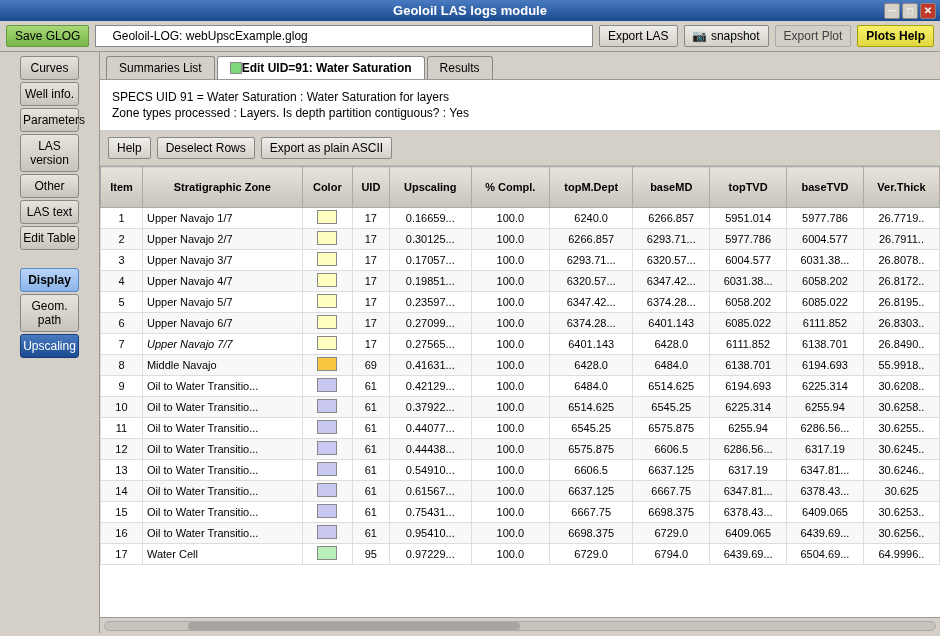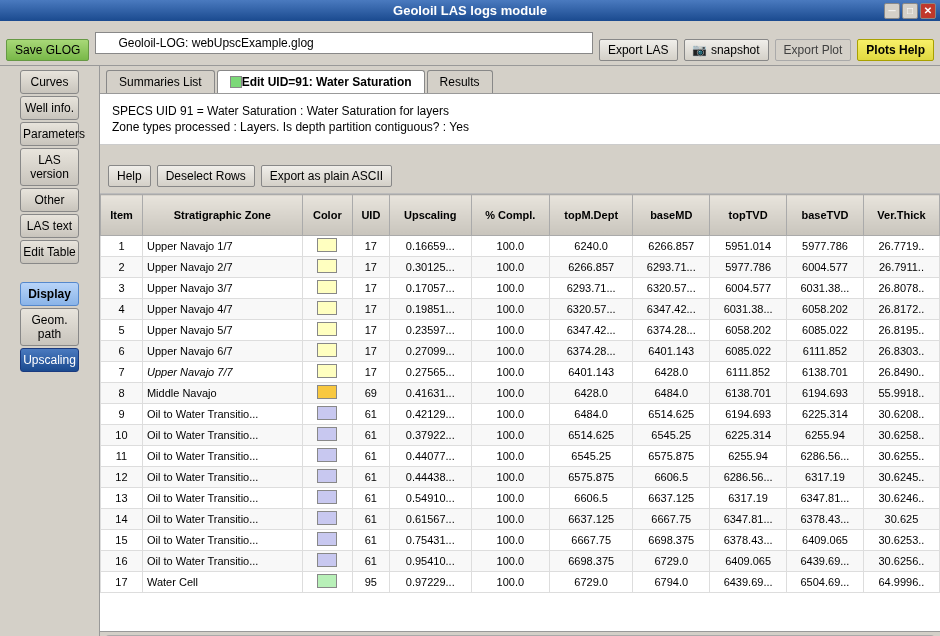--- a/index.html
+++ b/index.html
@@ -44,21 +44,20 @@
       gap: 6px;
     }
 
     .btn {
       background: linear-gradient(to bottom, #f0eeea, #d4d0c8);
       border: 1px solid #888;
       border-radius: 2px;
       padding: 3px 8px;
       cursor: pointer;
       font-size: 12px;
-      margin-top: 14px;
     }
     .btn-green {
       background: linear-gradient(to bottom, #a8d878, #78b848);
       color: #000;
       border: 1px solid #669944;
     }
     .btn-yellow {
       background: linear-gradient(to bottom, #f8f068, #e0d840);
       color: #000;
       border: 1px solid #a8a000;
@@ -66,21 +65,21 @@
     }
     .btn-gray-disabled {
       background: #d4d0c8;
       color: #404040;
       border: 1px solid #aaa;
     }
 
     .file-label {
       background: white;
       border: 1px solid #888;
-      padding: 3px 22px;
+      padding: 3px 16px;
       font-size: 12px;
       flex: 1;
     }
 
     .main-container {
       display: flex;
       height: calc(636px - 55px);
     }
 
     .sidebar {

